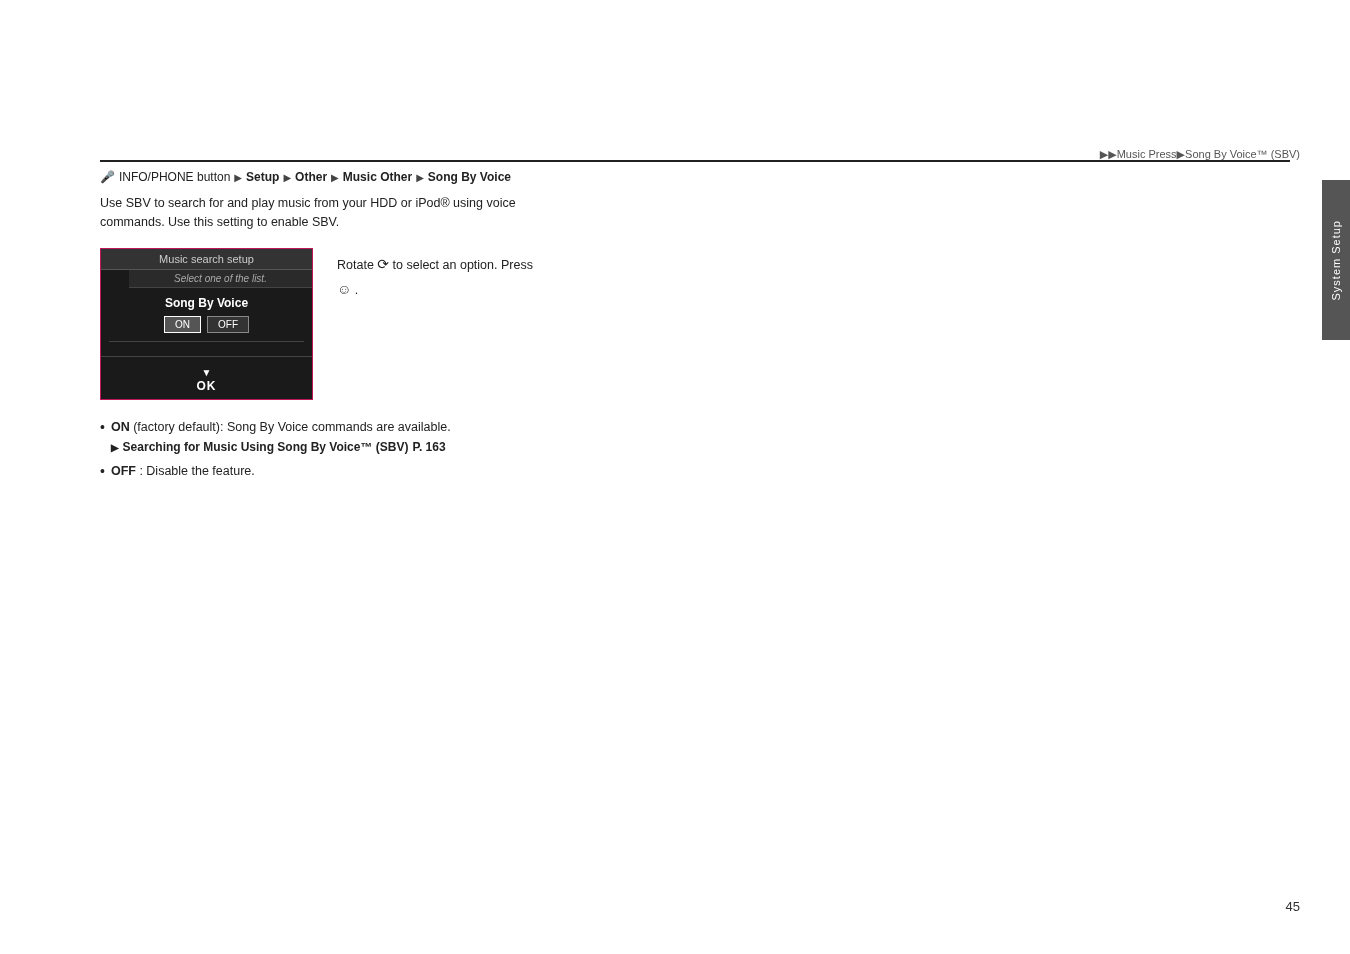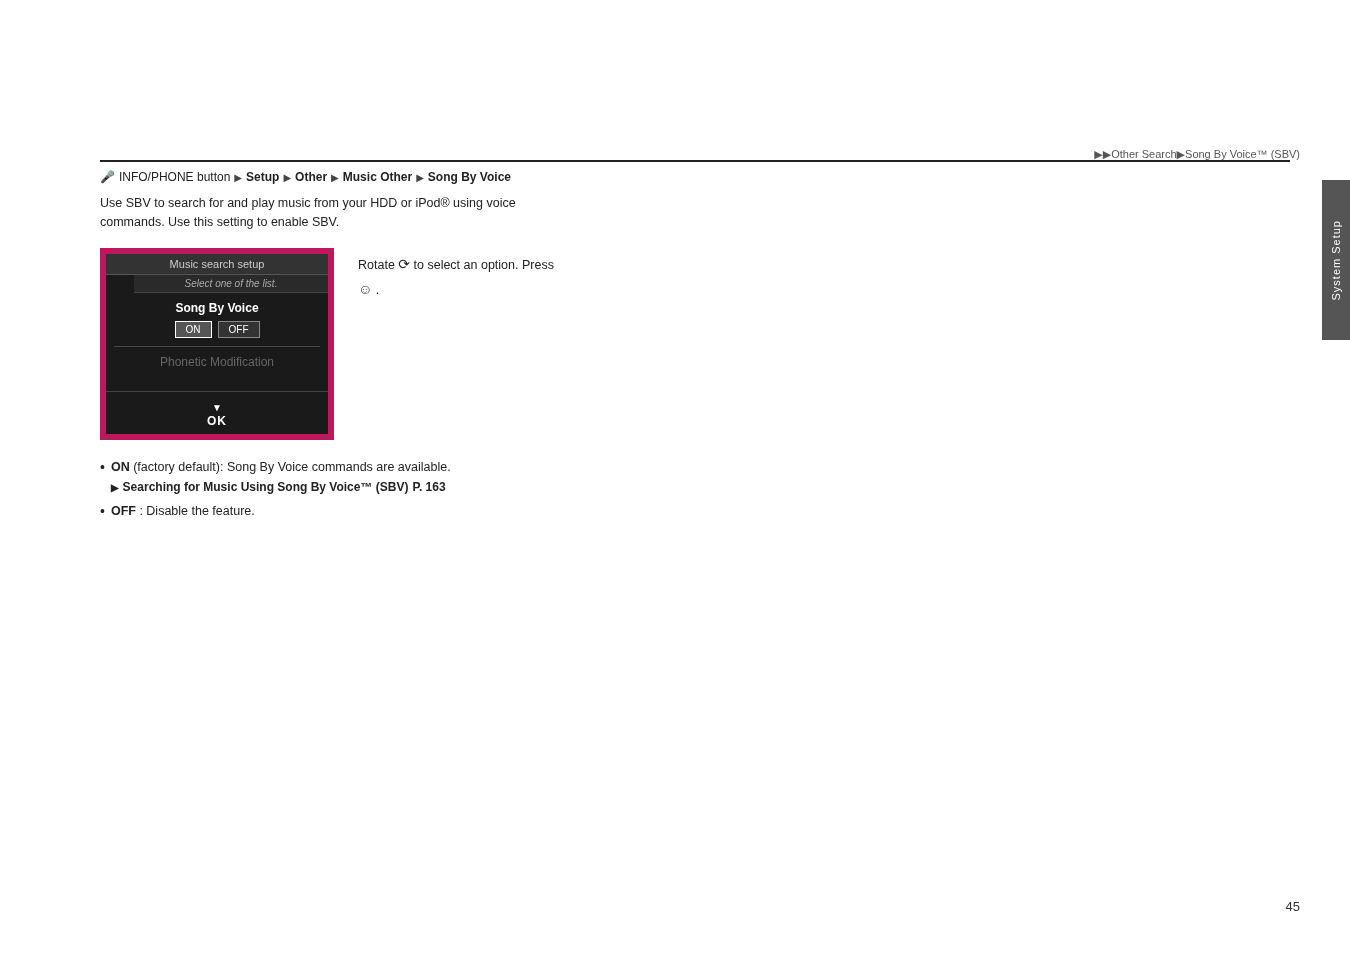--- a/index.html
+++ b/index.html
@@ -110,23 +110,23 @@
     
     .content-row {
       display: flex;
       align-items: flex-start;
       gap: 24px;
       margin-bottom: 18px;
     }
 
     
     .device-screen {
-      width: 234px;
+      width: 213px;
       background: #1a1a1a;
-      border: 6px solid #be185d;
+      border: 1px solid #be185d;
       flex-shrink: 0;
       padding: 0;
       overflow: hidden;
     }
     .screen-title-bar {
       background: #333;
       color: #ccc;
       font-size: 11px;
       text-align: center;
       padding: 4px 6px;
@@ -253,21 +253,21 @@
       color: #222;
       margin-top: 2px;
     }
     .option-link-arrow {
       font-size: 10px;
     }
   </style>
 </head>
 <body>
 
-<div class="breadcrumb">▶▶Other Search▶Song By Voice™ (SBV)</div>
+<div class="breadcrumb">▶▶Music Press▶Song By Voice™ (SBV)</div>
 
 <div class="sidebar-tab">
   <span class="sidebar-tab-text">System Setup</span>
 </div>
 
 <div class="page-number">45</div>
 
 <div class="main-content">
 
   <hr class="title-rule">
@@ -291,21 +291,20 @@
 
     <div class="device-screen">
       <div class="screen-title-bar">Music search setup</div>
       <div class="screen-subtitle">Select one of the list.</div>
       <div class="screen-menu-item">Song By Voice</div>
       <div class="screen-toggle-row">
         <div class="screen-toggle-btn selected">ON</div>
         <div class="screen-toggle-btn">OFF</div>
       </div>
       <div class="screen-divider"></div>
-      <div class="screen-disabled-item">Phonetic Modification</div>
       <div class="screen-bottom">
         <div class="screen-ok-btn">
           <div class="screen-ok-arrow">▼</div>
           <div class="screen-ok-text">OK</div>
         </div>
       </div>
     </div>
 
     <div class="rotate-instruction">
       <span>Rotate </span>

